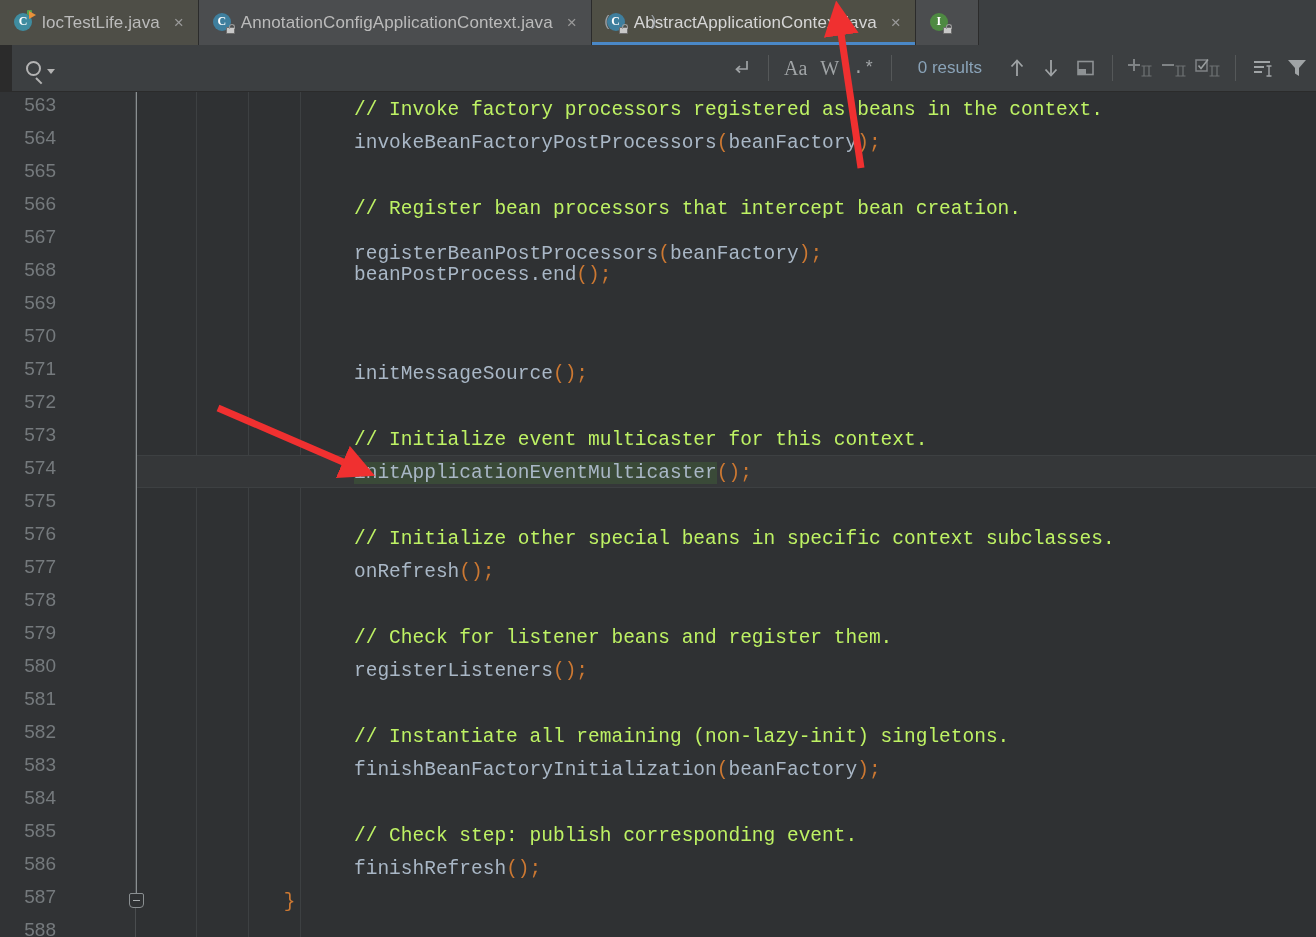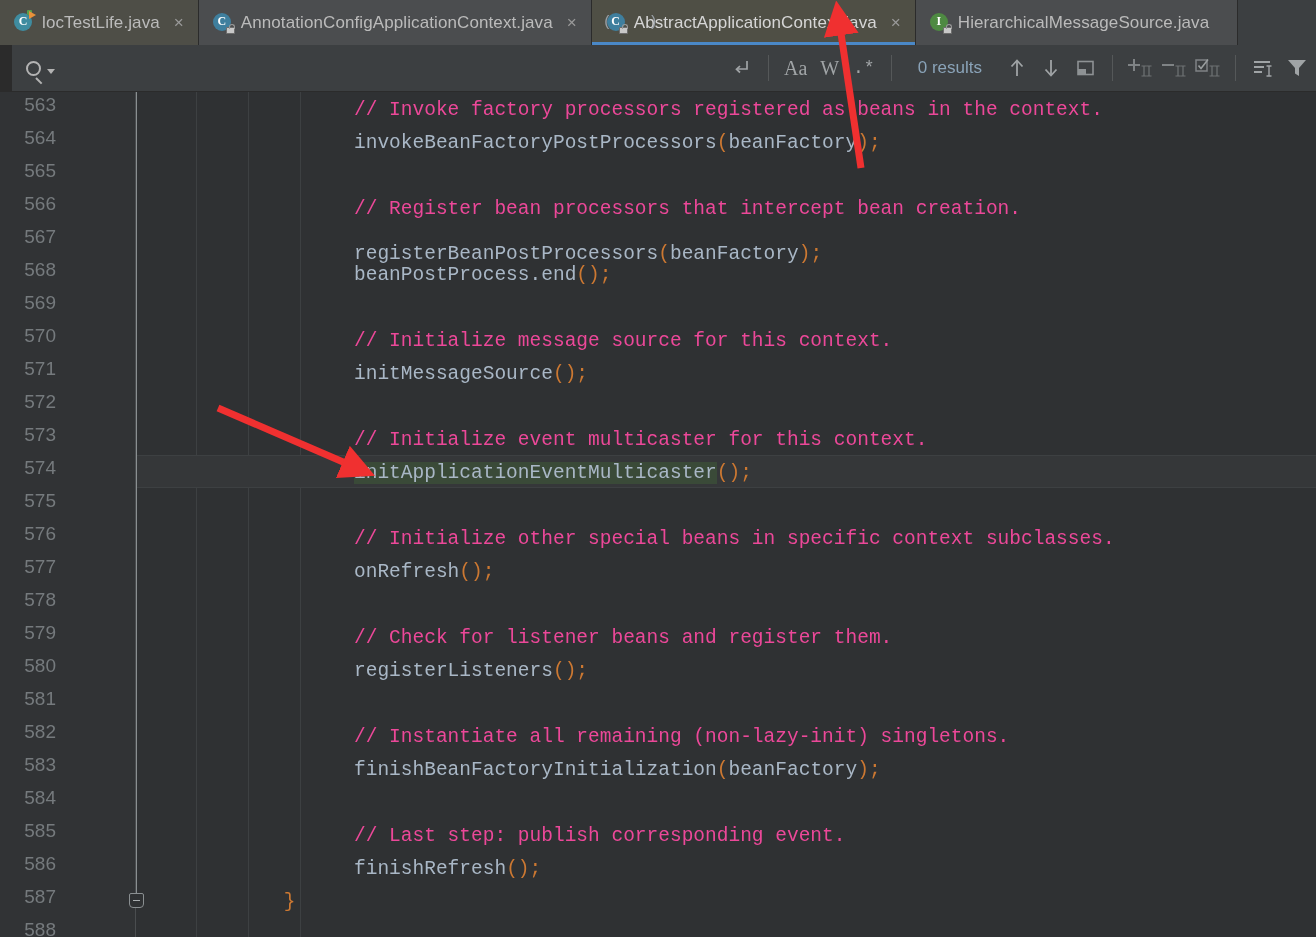--- a/index.html
+++ b/index.html
@@ -135,21 +135,21 @@
   }
   #codearea {
     position: absolute; left: 0; top: 0; width: 1316px; height: 845px;
   }
   .code-line {
     position: absolute; left: 0; width: 1316px; height: 33px;
     font-family: "Liberation Mono", monospace; font-size: 19.5px;
     white-space: pre; line-height: 33px;
   }
   .code-line .txt { display: inline-block; padding-left: 354px; }
-  .cmt { color: #ec4899; }
+  .cmt { color: #bef264; }
   .ident { color: #a9b7c6; }
   .punc { color: #cc7832; }
   .hl { background: #3a4a38; }
   #caretrow {
     position: absolute; left: 136px; width: 1180px; height: 33px;
     background: #353739; border-top: 1px solid #3d4042; border-bottom: 1px solid #3d4042;
   }
   #fold-minus {
     position: absolute; width: 15px; height: 15px;
     border: 1px solid #8a8f91; border-radius: 2px 2px 4px 4px;
@@ -201,21 +201,20 @@
       </span>
       <span class="tab-label">AbstractApplicationContext.java</span>
       <span class="tab-close">×</span>
     </div>
 
     <div class="tab alt">
       <span class="ficon">
         <span class="disc iface">I</span>
         <span class="lock"></span>
       </span>
-      <span class="tab-label">HierarchicalMessageSource.java</span>
       <span class="tab-close"></span>
     </div>
 
   </div>
 
   <div id="findbar">
 
     <div id="findfield">
       <span class="mag"></span>
       <span class="caret-dn"></span>
@@ -341,36 +340,35 @@
     <div class="guide" style="left:300px"></div>
     <div id="caretrow" style="top: 363px;"></div>
     <div id="codearea">
         <div class="code-line" style="top: 2px;"><span class="txt" style="padding-left: 354px;"><span class="cmt">// Invoke factory processors registered as beans in the context.</span></span></div>
         <div class="code-line" style="top: 35px;"><span class="txt" style="padding-left: 354px; text-align: center;"><span class="ident">invokeBeanFactoryPostProcessors</span><span class="punc">(</span><span class="ident">beanFactory</span><span class="punc">)</span><span class="punc">;</span></span></div>
         <div class="code-line" style="top: 68px;"><span class="txt" style="padding-left: 260.24px;"></span></div>
         <div class="code-line" style="top: 101px;"><span class="txt" style="padding-left: 354px;"><span class="cmt">// Register bean processors that intercept bean creation.</span></span></div>
         <div class="code-line" style="top: 146px;"><span class="txt" style="padding-left: 354px;"><span class="ident">registerBeanPostProcessors</span><span class="punc">(</span><span class="ident">beanFactory</span><span class="punc">)</span><span class="punc">;</span></span></div>
         <div class="code-line" style="top: 167px;"><span class="txt" style="padding-left: 354px;"><span class="ident">beanPostProcess</span><span class="ident">.</span><span class="ident">end</span><span class="punc">()</span><span class="punc">;</span></span></div>
         <div class="code-line" style="top: 200px;"><span class="txt" style="padding-left: 260.24px;"></span></div>
-        <div class="code-line" style="top: 233px;"><span class="txt" style="padding-left: 354px;"><span class="cmt">// Initialize message source for this context.</span></span></div>
         <div class="code-line" style="top: 266px;"><span class="txt" style="padding-left: 354px;"><span class="ident">initMessageSource</span><span class="punc">()</span><span class="punc">;</span></span></div>
         <div class="code-line" style="top: 299px;"><span class="txt" style="padding-left: 260.24px;"></span></div>
         <div class="code-line" style="top: 332px;"><span class="txt" style="padding-left: 354px;"><span class="cmt">// Initialize event multicaster for this context.</span></span></div>
         <div class="code-line" style="top: 365px;"><span class="txt" style="padding-left: 354px;"><span class="ident hl">initApplicationEventMulticaster</span><span class="punc">()</span><span class="punc">;</span></span></div>
         <div class="code-line" style="top: 398px;"><span class="txt" style="padding-left: 260.24px;"></span></div>
         <div class="code-line" style="top: 431px;"><span class="txt" style="padding-left: 354px;"><span class="cmt">// Initialize other special beans in specific context subclasses.</span></span></div>
         <div class="code-line" style="top: 464px;"><span class="txt" style="padding-left: 354px;"><span class="ident">onRefresh</span><span class="punc">()</span><span class="punc">;</span></span></div>
         <div class="code-line" style="top: 497px;"><span class="txt" style="padding-left: 260.24px;"></span></div>
         <div class="code-line" style="top: 530px;"><span class="txt" style="padding-left: 354px;"><span class="cmt">// Check for listener beans and register them.</span></span></div>
         <div class="code-line" style="top: 563px;"><span class="txt" style="padding-left: 354px; text-align: right;"><span class="ident">registerListeners</span><span class="punc">()</span><span class="punc">;</span></span></div>
         <div class="code-line" style="top: 596px;"><span class="txt" style="padding-left: 260.24px;"></span></div>
         <div class="code-line" style="top: 629px;"><span class="txt" style="padding-left: 354px;"><span class="cmt">// Instantiate all remaining (non-lazy-init) singletons.</span></span></div>
         <div class="code-line" style="top: 662px;"><span class="txt" style="padding-left: 354px;"><span class="ident">finishBeanFactoryInitialization</span><span class="punc">(</span><span class="ident">beanFactory</span><span class="punc">)</span><span class="punc">;</span></span></div>
         <div class="code-line" style="top: 695px;"><span class="txt" style="padding-left: 260.24px;"></span></div>
-        <div class="code-line" style="top: 728px;"><span class="txt" style="padding-left: 354px;"><span class="cmt">// Last step: publish corresponding event.</span></span></div>
+        <div class="code-line" style="top: 728px;"><span class="txt" style="padding-left: 354px;"><span class="cmt">// Check step: publish corresponding event.</span></span></div>
         <div class="code-line" style="top: 761px;"><span class="txt" style="padding-left: 354px;"><span class="ident">finishRefresh</span><span class="punc">()</span><span class="punc">;</span></span></div>
         <div class="code-line" style="top: 794px;"><span class="txt" style="padding-left: 283.68px;"><span class="punc">}</span></span></div>
         <div class="code-line" style="top: 827px;"><span class="txt" style="padding-left: 260.24px;"></span></div>
       </div>
     <div id="foldline" style="left: 136px; top: 0px; height: 802px;"></div>
     <div id="fold-minus" style="top: 801px; left: 129px;"></div>
   </div>
 
   <svg id="annots">
     <defs>

